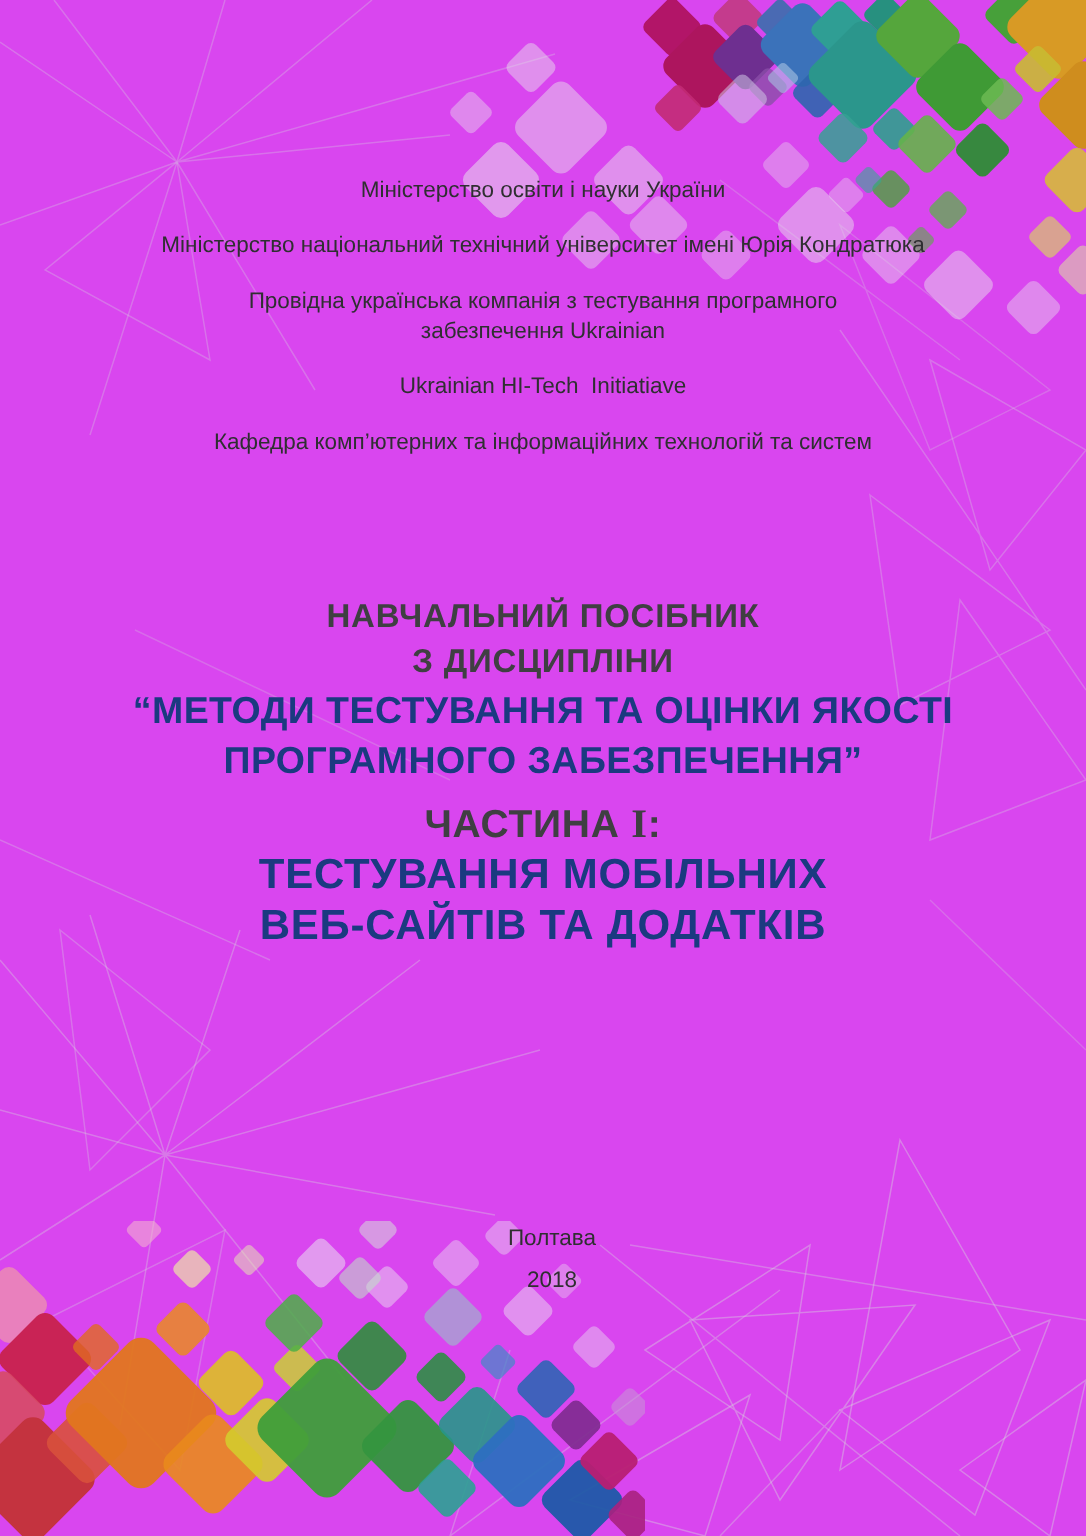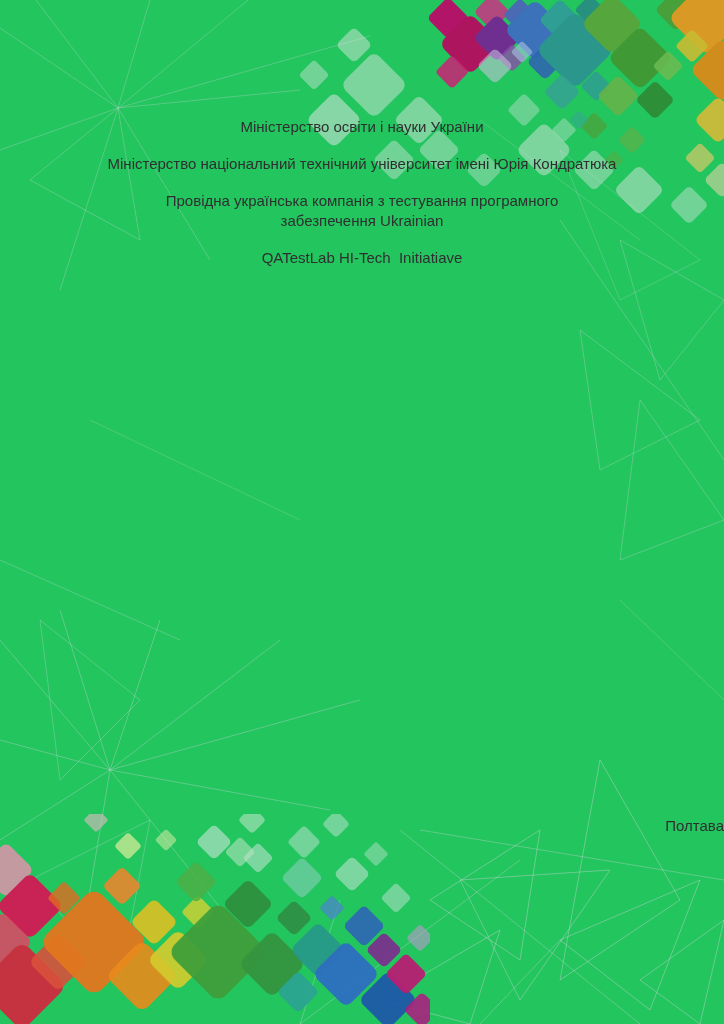--- a/index.html
+++ b/index.html
@@ -5,21 +5,21 @@
   html, body {
     margin: 0;
     padding: 0;
     background: #ffffff;
   }
   .page {
     position: relative;
     width: 724px;
     height: 1024px;
     margin: 0 auto;
-    background: #22c55e;
+    background: #d946ef;
     overflow: hidden;
     font-family: "Liberation Sans", sans-serif;
   }
   .wireframe {
     position: absolute;
     top: 0; left: 0;
     width: 724px; height: 1024px;
     pointer-events: none;
   }
   .mosaic-top-right {
@@ -83,21 +83,21 @@
     font-size: 28px;
     line-height: 34px;
     color: var(--title-navy, #1b3a80);
     letter-spacing: 0.5px;
     white-space: pre-wrap;
   }
   .footer-block {
     position: absolute;
     top: 816px;
     left: 12px; right: 0;
-    text-align: right;
+    text-align: center;
     color: var(--body-text, #2f2f31);
   }
   .footer-city {
     font-size: 15px;
     line-height: 20px;
   }
   .footer-year {
     margin-top: 8px;
     font-size: 15px;
     line-height: 20px;
@@ -231,21 +231,32 @@
     <rect x="-9" y="-9" width="18" height="18" rx="3" transform="translate(96,6) rotate(45)" fill="#f4b8cd" opacity="0.55"></rect>
     <rect x="-10" y="-10" width="20" height="20" rx="4" transform="translate(252,6) rotate(45)" fill="#d6ead8" opacity="0.5"></rect>
     <rect x="-8" y="-8" width="16" height="16" rx="3" transform="translate(166,26) rotate(45)" fill="#e8efad" opacity="0.5"></rect>
   </svg>
 
   <div class="header-block">
     <div class="header-para">Міністерство освіти і науки України</div>
     <div class="header-para">Міністерство національний технічний університет імені Юрія Кондратюка</div>
     <div class="header-para">Провідна українська компанія з тестування програмного
 забезпечення Ukrainian</div>
-    <div class="header-para">QATestLab HI-Tech  Initiatiave</div>
+    <div class="header-para">Ukrainian HI-Tech  Initiatiave</div>
+    <div class="header-para">Кафедра комп’ютерних та інформаційних технологій та систем</div>
   </div>
 
+  <div class="title-block">
+    <div class="title-heading">НАВЧАЛЬНИЙ ПОСІБНИК
+З ДИСЦИПЛІНИ</div>
+    <div class="title-discipline">“МЕТОДИ ТЕСТУВАННЯ ТА ОЦІНКИ ЯКОСТІ
+ПРОГРАМНОГО ЗАБЕЗПЕЧЕННЯ”</div>
+    <div class="title-part"><span>ЧАСТИНА </span><span class="numeral">I</span><span>:</span></div>
+    <div class="title-part-name">ТЕСТУВАННЯ МОБІЛЬНИХ
+ВЕБ-САЙТІВ ТА ДОДАТКІВ</div>
+  </div>
 
   <div class="footer-block">
     <div class="footer-city">Полтава</div>
+    <div class="footer-year">2018</div>
   </div>
 
 </div>
 
 </body></html>

